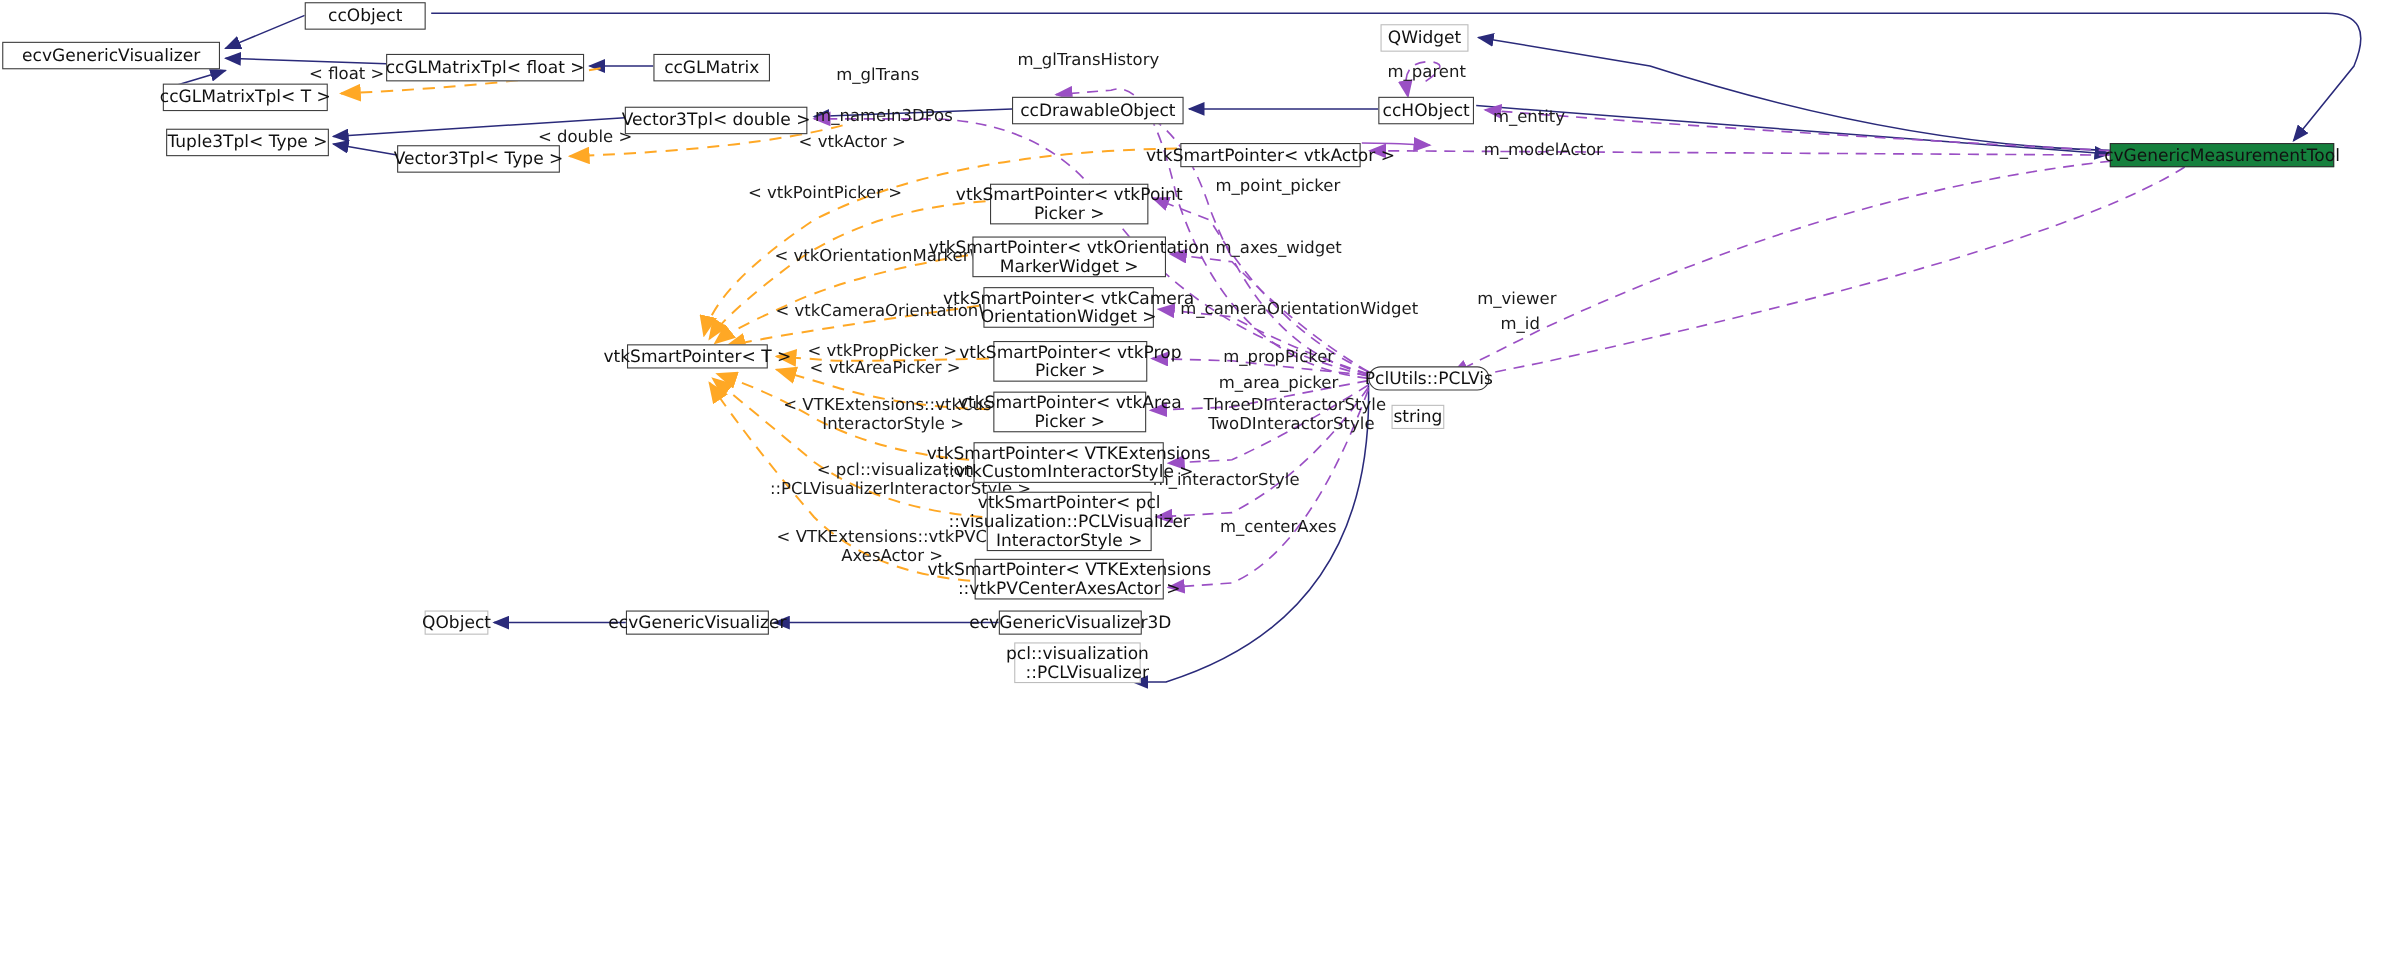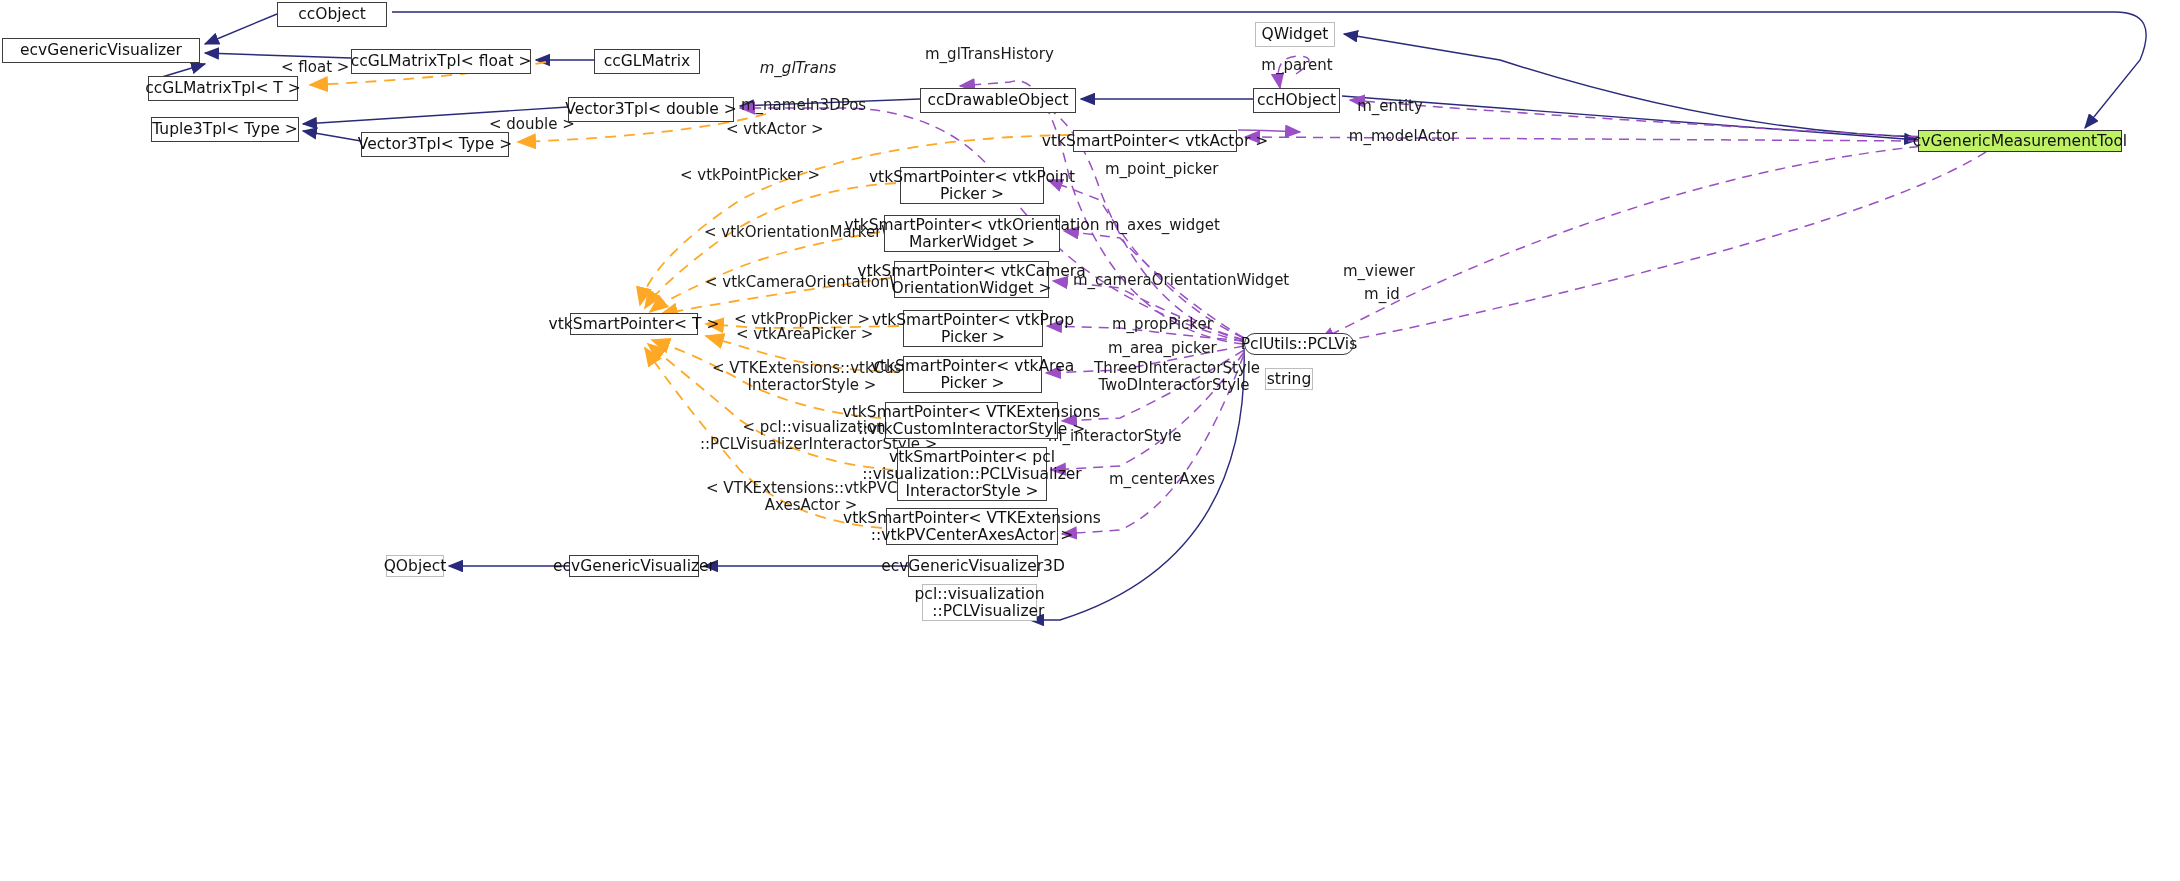--- a/index.html
+++ b/index.html
@@ -5,21 +5,21 @@
   html,body{margin:0;padding:0;background:#ffffff;}
   #canvas{position:relative;width:2180px;height:881px;overflow:hidden;
           font-family:"DejaVu Sans",sans-serif;background:#fff;}
   #edges{position:absolute;left:0;top:0;width:2180px;height:881px;}
   .node{position:absolute;box-sizing:border-box;display:flex;align-items:center;
         justify-content:center;text-align:center;background:#ffffff;
         border:1px solid #404040;color:#111111;font-size:15.5px;line-height:17px;
         padding:1px 4px;white-space:pre;z-index:5;}
   .node.thick{border:1.6px solid #3d3d3d;}
   .node.faint{border:1px solid #bdbdbd;}
-  .node.target{background:#bef264;border:1.6px solid #303030;}
+  .node.target{background:#15803d;border:1.6px solid #303030;}
   .elabel{position:absolute;font-size:15px;line-height:17px;color:#1a1a1a;
           white-space:pre;text-align:center;z-index:4;background:transparent;}
 </style>
 </head>
 <body>
 
 <div id="canvas">
 
   <svg id="edges" viewBox="0 0 2180 881" xmlns="http://www.w3.org/2000/svg">
     <defs>
@@ -123,21 +123,21 @@
       <div class="node faint" style="left: 386px; top: 555px; width: 58px; height: 22px;"><span>QObject</span></div>
       <div class="node thick" style="left: 569px; top: 555px; width: 130px; height: 22px;"><span>ecvGenericVisualizer</span></div>
       <div class="node thick" style="left: 908px; top: 555px; width: 130px; height: 22px;"><span>ecvGenericVisualizer3D</span></div>
       <div class="node faint" style="left: 922px; top: 584px; width: 115px; height: 37px; text-align: right;"><span>pcl::visualization
 ::PCLVisualizer</span></div>
     </div>
   <div id="labels-layer">
       <div class="elabel" style="left: 281px; top: 59px; width: 64px; text-align: center;">&lt; float &gt;</div>
       <div class="elabel" style="left: 489px; top: 116px; width: 78px; text-align: center;">&lt; double &gt;</div>
       <div class="elabel" style="left: 925px; top: 46px; width: 120px; text-align: center;">m_glTransHistory</div>
-      <div class="elabel" style="left: 757px; top: 60px; width: 82px; text-align: center; font-style: italic;">m_glTrans</div>
+      <div class="elabel" style="left: 757px; top: 60px; width: 82px; text-align: center;">m_glTrans</div>
       <div class="elabel" style="left: 741px; top: 97px; width: 122px; text-align: center;">m_nameIn3DPos</div>
       <div class="elabel" style="left: 1260px; top: 57px; width: 74px; text-align: center;">m_parent</div>
       <div class="elabel" style="left: 1355px; top: 98px; width: 70px; text-align: center;">m_entity</div>
       <div class="elabel" style="left: 1348px; top: 128px; width: 110px; text-align: center;">m_modelActor</div>
       <div class="elabel" style="left: 726px; top: 121px; width: 90px; text-align: center;">&lt; vtkActor &gt;</div>
       <div class="elabel" style="left: 680px; top: 167px; width: 130px; text-align: center;">&lt; vtkPointPicker &gt;</div>
       <div class="elabel" style="left: 1105px; top: 161px; width: 112px; text-align: center;">m_point_picker</div>
       <div class="elabel" style="left: 704px; top: 224px; width: 215px; text-align: center;">&lt; vtkOrientationMarkerWidget &gt;</div>
       <div class="elabel" style="left: 1105px; top: 217px; width: 110px; text-align: center;">m_axes_widget</div>
       <div class="elabel" style="left: 705px; top: 274px; width: 215px; text-align: center;">&lt; vtkCameraOrientationWidget &gt;</div>

